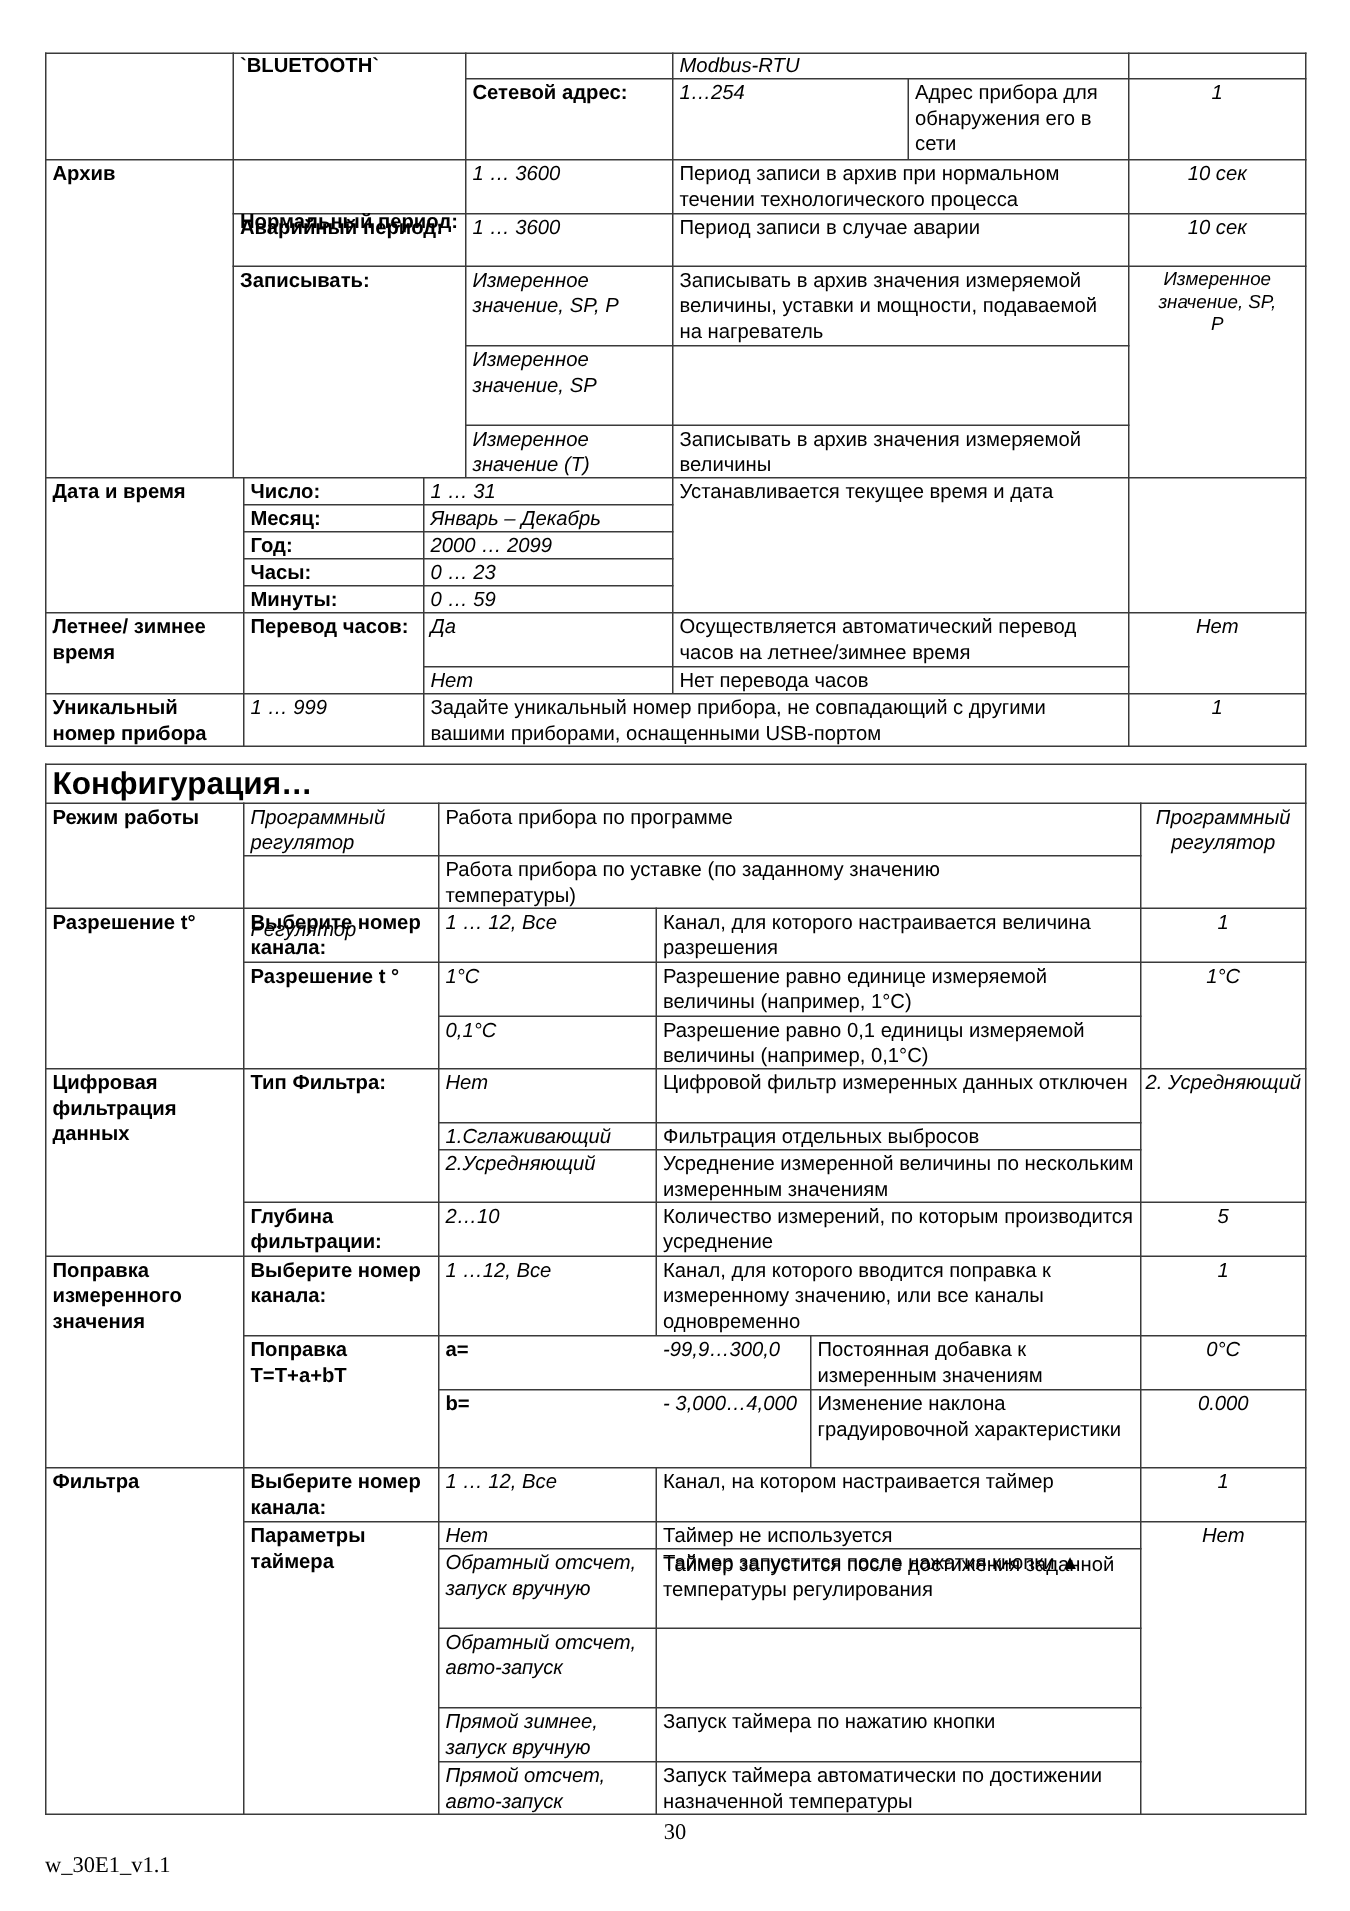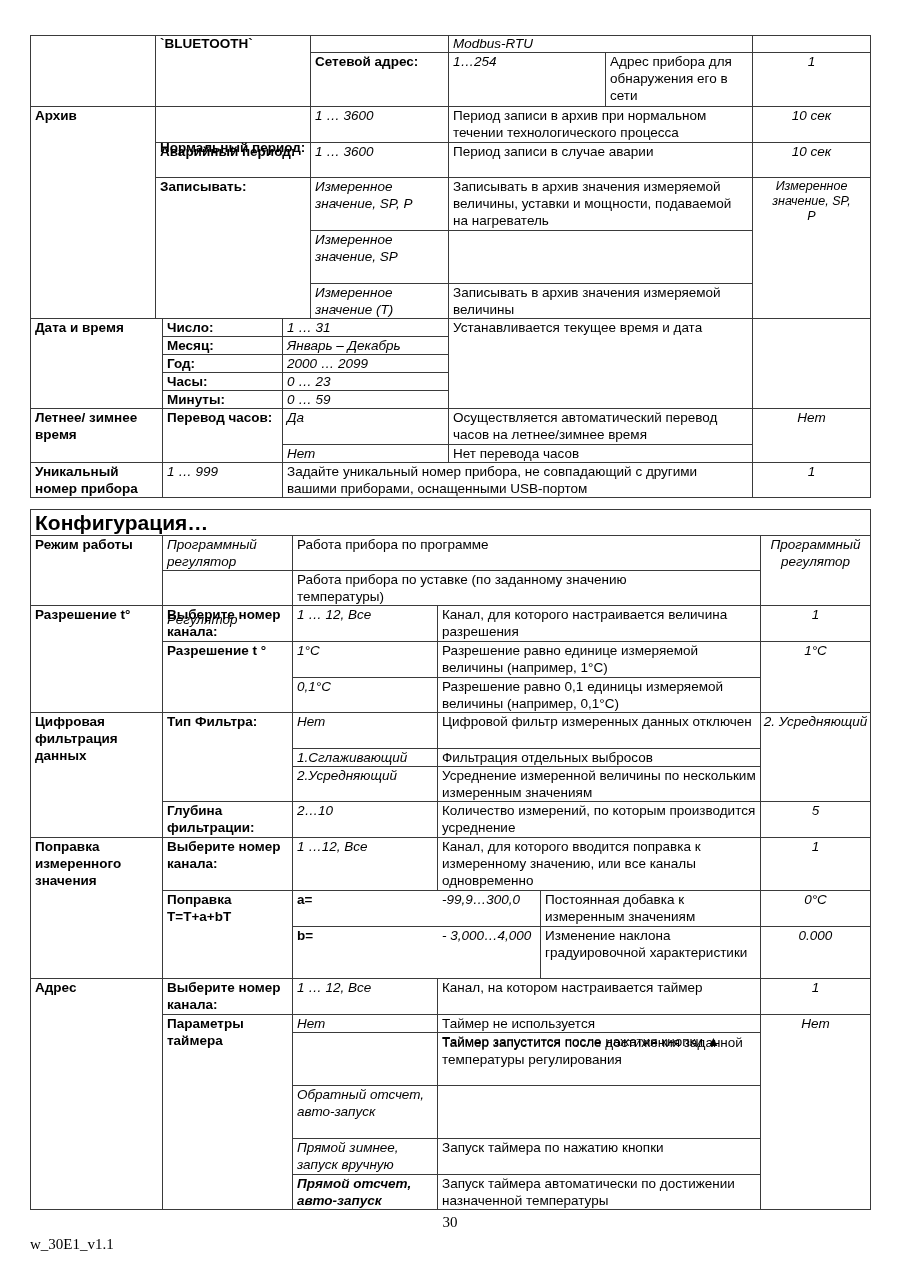--- a/index.html
+++ b/index.html
@@ -173,38 +173,39 @@
   <div class="cell i" style="left:438px;top:891px;width:102px;">-99,9…300,0</div>
   <div class="cell" style="left:541px;top:891px;width:219px;">Постоянная добавка к измеренным значениям</div>
   <div class="cell i c" style="left:761px;top:891px;width:109px;">0°C</div>
   <div class="hl" style="left:292px;top:926px;width:579px;"></div>
   <div class="cell b" style="left:293px;top:927px;width:144px;">b=</div>
   <div class="cell i" style="left:438px;top:927px;width:102px;">- 3,000…4,000</div>
   <div class="cell" style="left:541px;top:927px;width:219px;">Изменение наклона градуировочной характеристики</div>
   <div class="cell i c" style="left:761px;top:927px;width:109px;">0.000</div>
   <div class="hl" style="left:30px;top:978px;width:841px;"></div>
 
-  <div class="cell b" style="left:31px;top:979px;width:131px;">Адрес</div>
+  <div class="cell b" style="left:31px;top:979px;width:131px;">Фильтра</div>
   <div class="cell b" style="left:163px;top:979px;width:129px;">Выберите номер канала:</div>
   <div class="cell i" style="left:293px;top:979px;width:144px;">1 … 12, Все</div>
   <div class="cell" style="left:438px;top:979px;width:322px;">Канал, на котором настраивается таймер</div>
   <div class="cell i c" style="left:761px;top:979px;width:109px;">1</div>
   <div class="hl" style="left:162px;top:1014px;width:709px;"></div>
   <div class="cell b" style="left:163px;top:1015px;width:129px;">Параметры таймера</div>
   <div class="cell i c" style="left:761px;top:1015px;width:109px;">Нет</div>
 
   <div class="cell i" style="left:293px;top:1015px;width:144px;">Нет</div>
   <div class="cell" style="left:438px;top:1015px;width:322px;">Таймер не используется</div>
   <div class="hl" style="left:292px;top:1032px;width:469px;"></div>
+  <div class="cell i" style="left:293px;top:1033px;width:144px;">Обратный отсчет, запуск вручную</div>
   <div class="cell" style="left:438px;top:1033px;width:322px;">Таймер запустится после нажатия кнопки ▲</div>
   <div class="hl" style="left:292px;top:1085px;width:469px;"></div>
   <div class="cell i" style="left:293px;top:1086px;width:144px;">Обратный отсчет, авто-запуск</div>
   <div class="cell" style="left:438px;top:1034px;width:322px;">Таймер запустится после достижения заданной температуры регулирования</div>
   <div class="hl" style="left:292px;top:1138px;width:469px;"></div>
   <div class="cell i" style="left:293px;top:1139px;width:144px;">Прямой зимнее, запуск вручную</div>
   <div class="cell" style="left:438px;top:1139px;width:322px;">Запуск таймера по нажатию кнопки</div>
   <div class="hl" style="left:292px;top:1174px;width:469px;"></div>
-  <div class="cell i" style="left:293px;top:1175px;width:144px;font-weight:bold;">Прямой отсчет, авто-запуск</div>
+  <div class="cell i" style="left:293px;top:1175px;width:144px;">Прямой отсчет, авто-запуск</div>
   <div class="cell" style="left:438px;top:1175px;width:322px;">Запуск таймера автоматически по достижении назначенной температуры</div>
 </div>
 
 <div class="abs footer-page" style="left:430px;top:1214px;width:40px;text-align:center;">30</div>
 <div class="abs footer-doc" style="left:30px;top:1236px;width:200px;">w_30E1_v1.1</div>
 
 </body></html>

